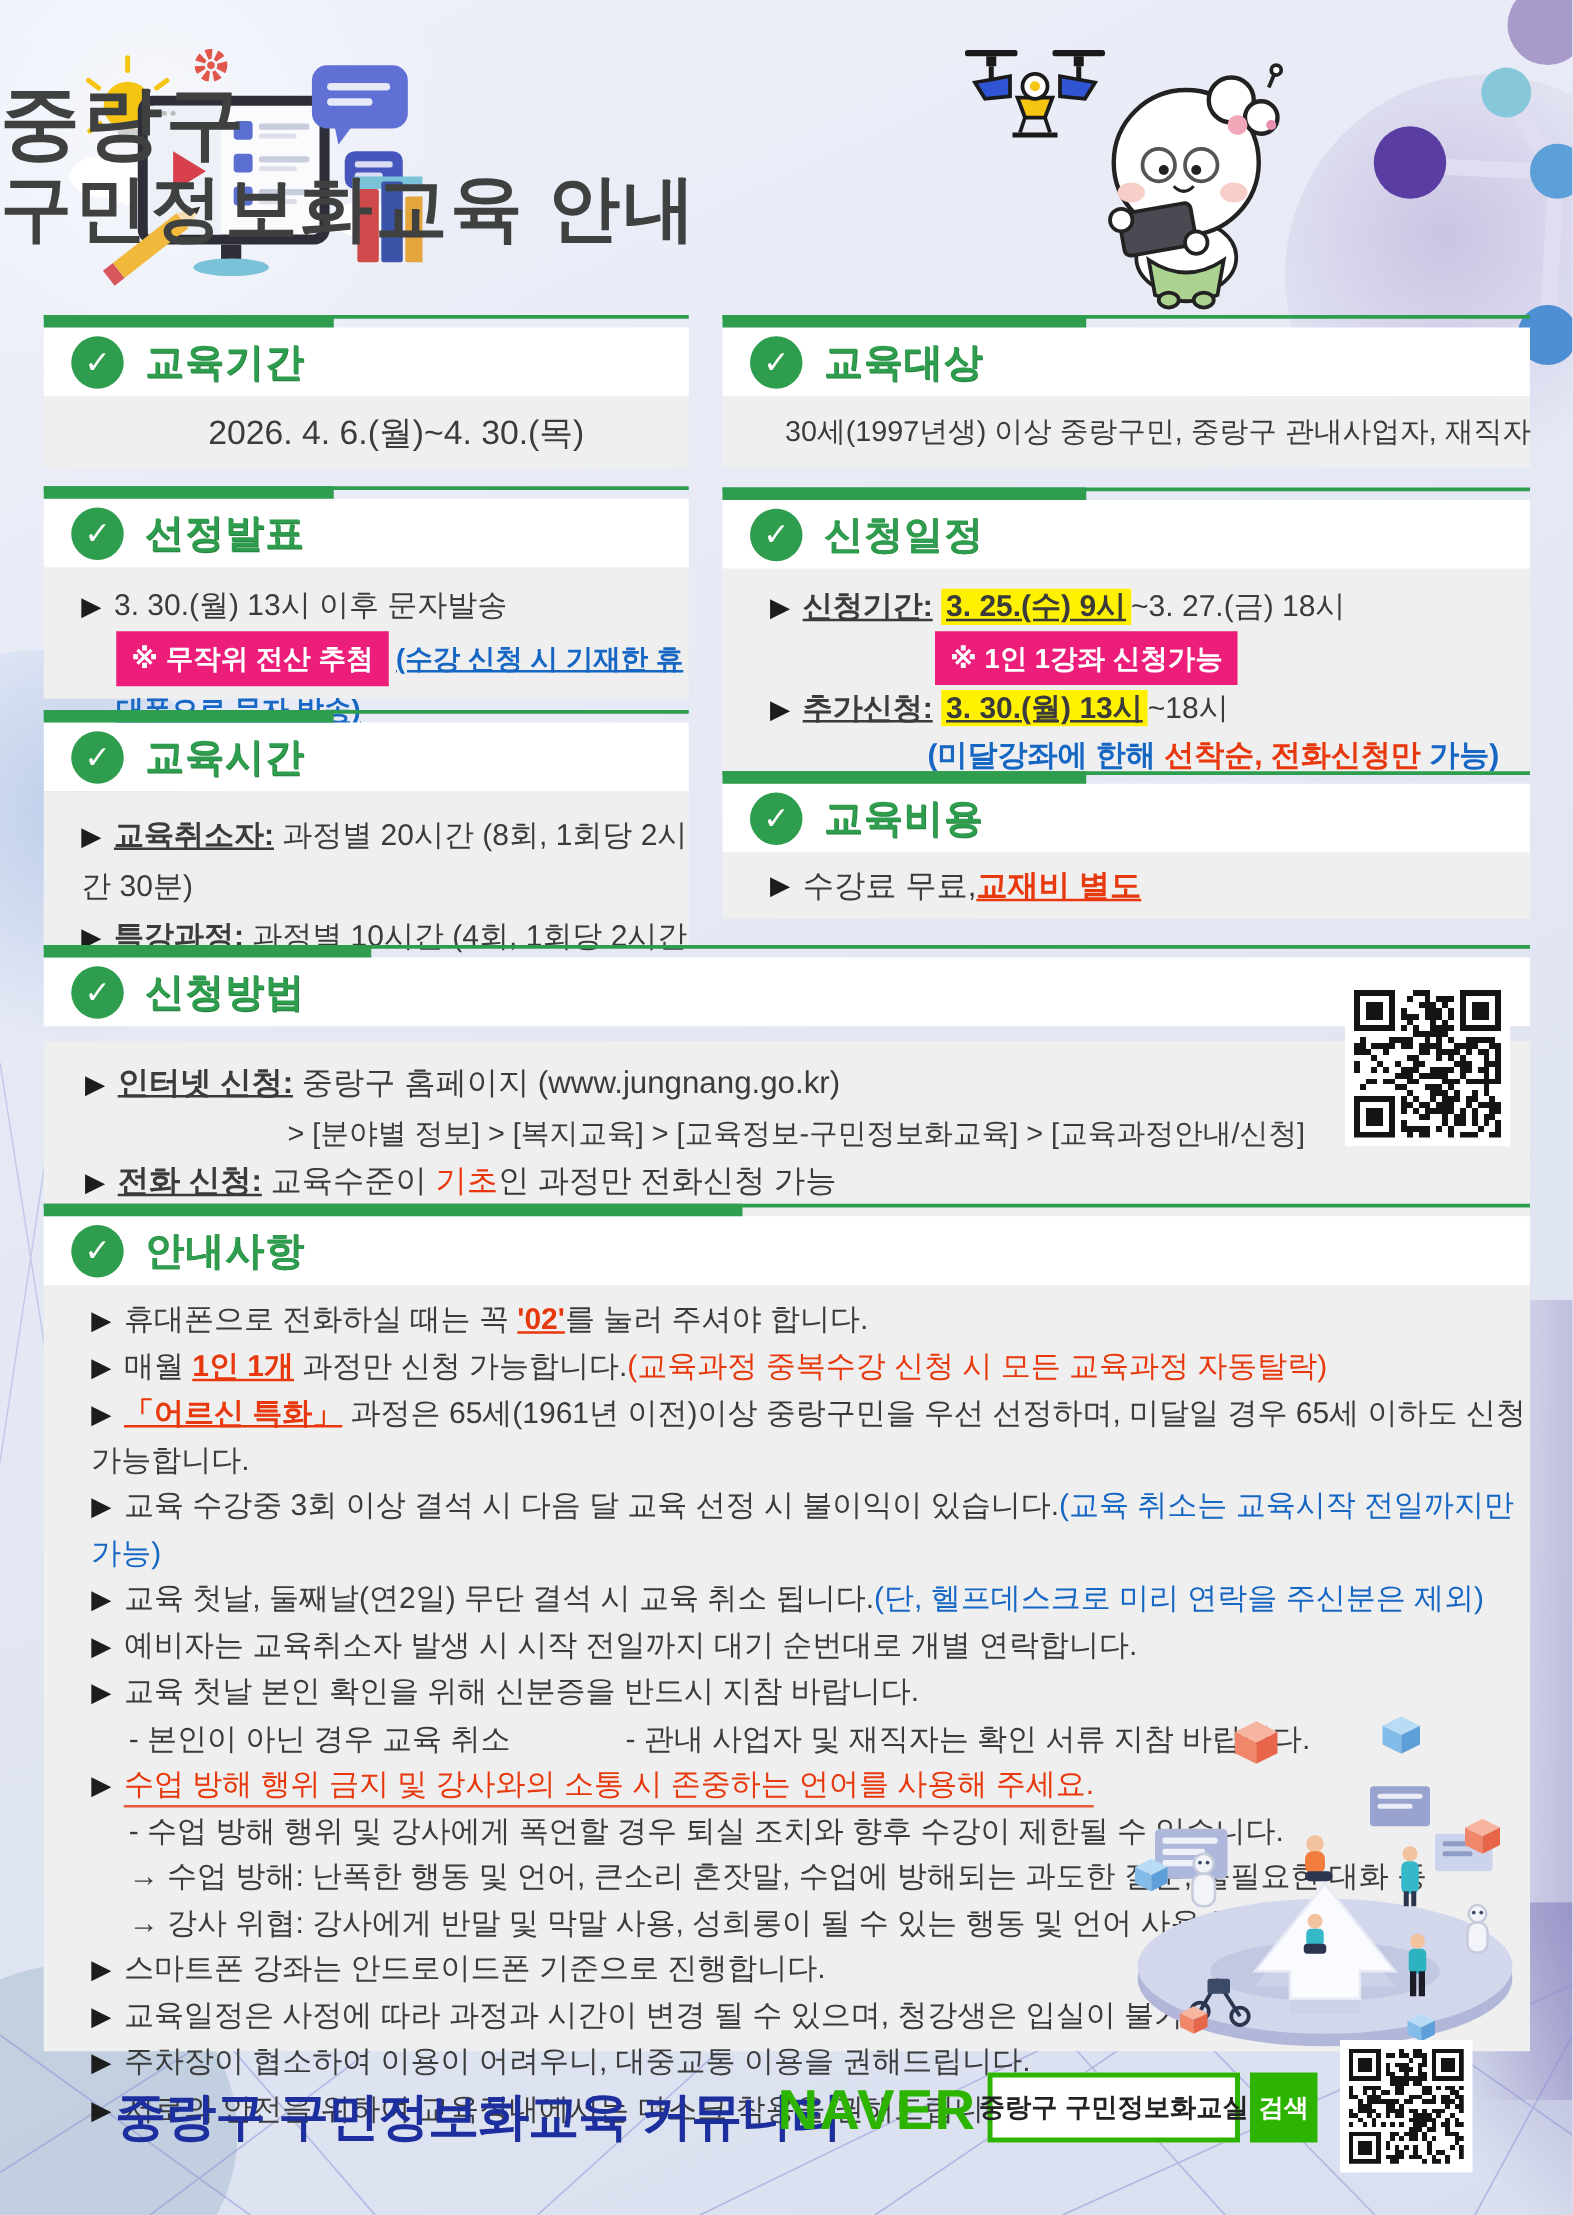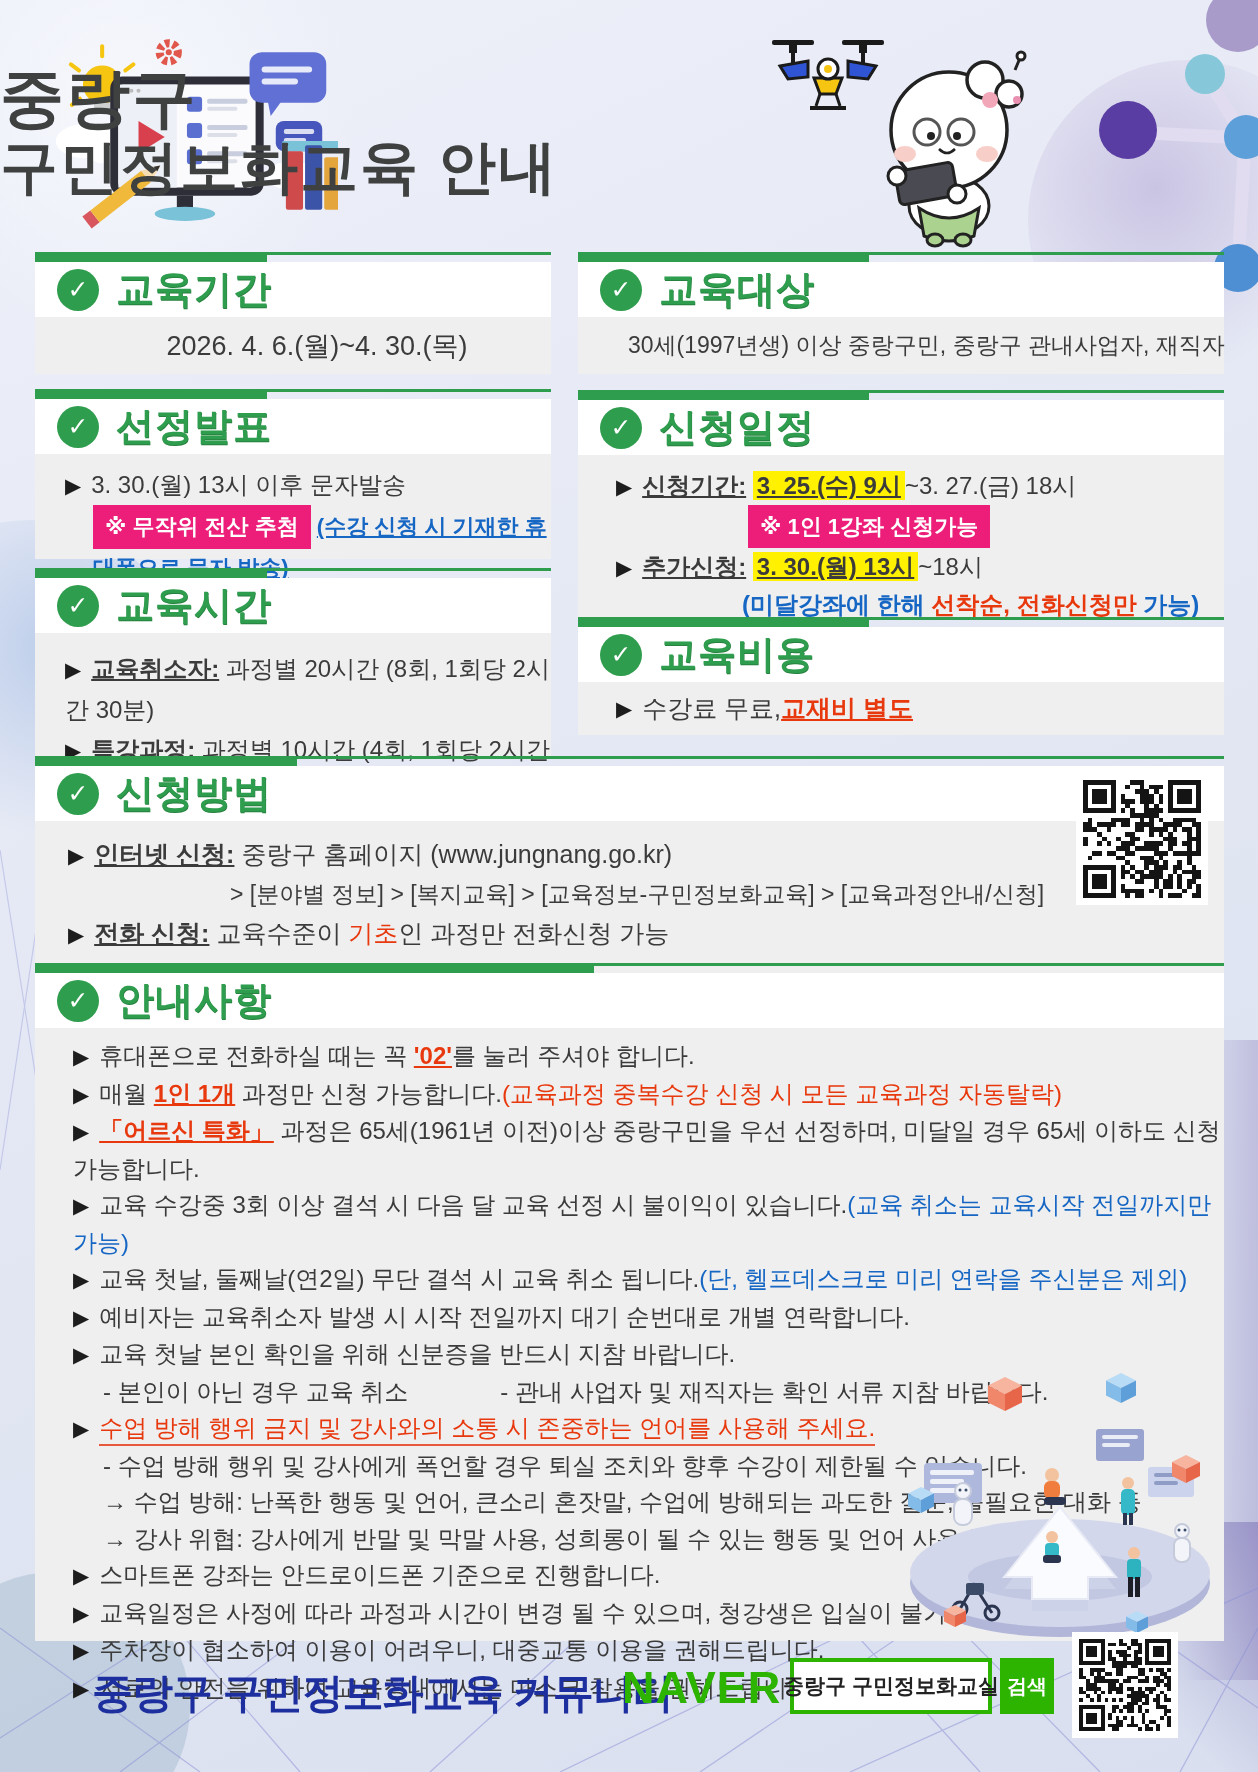--- a/index.html
+++ b/index.html
@@ -31,21 +31,21 @@
   
   .panel{position:absolute;z-index:2;}
   .bar{position:relative;height:10px;}
   .bar::before{content:"";position:absolute;left:0;top:0;width:100%;height:3px;background:#2f9d4e;}
   .bar::after{content:"";position:absolute;left:0;top:0;width:45%;height:10px;background:#2f9d4e;}
   .panel.bar-narrow .bar::after{width:22%;}
   .panel.bar-wide .bar::after{width:47%;}
   .sec-head{background:#ffffff;height:55px;display:flex;align-items:center;gap:17px;padding-left:22px;}
   .check{width:42px;height:42px;border-radius:50%;background:#2f9d4e;color:#fff;flex:0 0 auto;
         display:flex;align-items:center;justify-content:center;font-size:25px;font-weight:bold;}
-  .sec-title{font-size:38px;font-weight:bold;color:#2f9d4e;letter-spacing:1px;
+  .sec-title{font-size:31px;font-weight:bold;color:#2f9d4e;letter-spacing:1px;
         text-shadow:0.5px 0.5px 0 #27813f;}
   .sec-body{background:#efefef;position:relative;}
   .blt{color:#1d1d1d;font-size:21px;margin-right:10px;}
   .b{font-weight:bold;text-decoration:underline;}
   .red{color:#e8380d;}
   .blue{color:#1666c4;}
   .dark{color:#3b3b3b;}
   .hl-y{background:#fff100;padding:1px 4px;}
   .badge-pink{background:#ec1e79;color:#ffffff;font-weight:bold;padding:3px 12px;display:inline-block;}
   .u-red{border-bottom:2.5px solid #e8583a;padding-bottom:3px;}
@@ -61,21 +61,21 @@
   #sec-target{left:578px;top:252px;width:646px;}
   #sec-target .sec-body{height:57px;display:flex;align-items:center;padding-left:50px;font-size:23px;white-space:nowrap;}
   #sec-schedule{left:578px;top:390px;width:646px;}
   #sec-schedule .sec-body{height:152px;padding:12px 0 0 38px;font-size:24px;line-height:37px;}
   #sec-schedule .bdg-line{padding-left:132px;}
   #sec-schedule .badge-pink{font-size:22px;}
   #sec-schedule .note-line{padding-left:126px;font-size:24px;font-weight:bold;}
   #sec-cost{left:578px;top:617px;width:646px;}
   #sec-cost .sec-body{height:53px;display:flex;align-items:center;padding-left:38px;font-size:25px;}
   #sec-method{left:35px;top:756px;width:1189px;}
-  #sec-method .sec-body{height:152px;padding:14px 0 0 33px;font-size:25px;line-height:39px;}
+  #sec-method .sec-body{height:152px;padding:14px 0 0 33px;font-size:25px;line-height:39px;margin-top:12px;}
   #sec-method .path-line{padding-left:162px;font-size:23px;}
   #sec-method .qr-card{position:absolute;right:16px;top:-48px;}
   #sec-notice{left:35px;top:963px;width:1189px;}
   #sec-notice .sec-body{height:603px;padding:10px 0 0 38px;font-size:24px;line-height:36.5px;}
   .nl .sub1{padding-left:30px;}
   .nl .gap{margin-left:92px;}
   #illus-iso{position:absolute;right:4px;bottom:0;width:320px;height:270px;}
   
   .qr-card{background:#ffffff;padding:7px;display:inline-block;line-height:0;z-index:3;}
   .qr-card svg{fill:#141414;}

